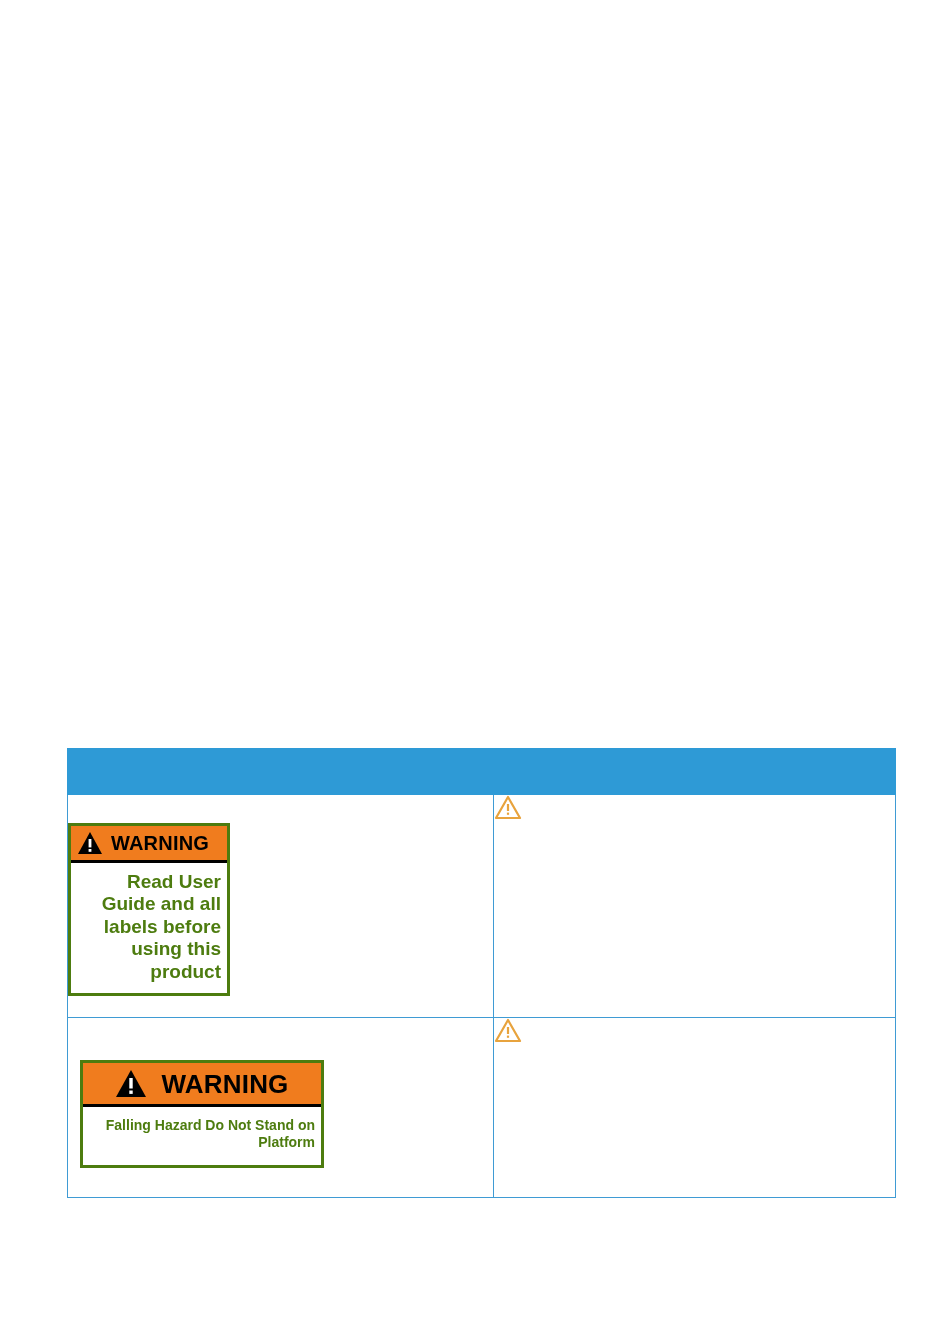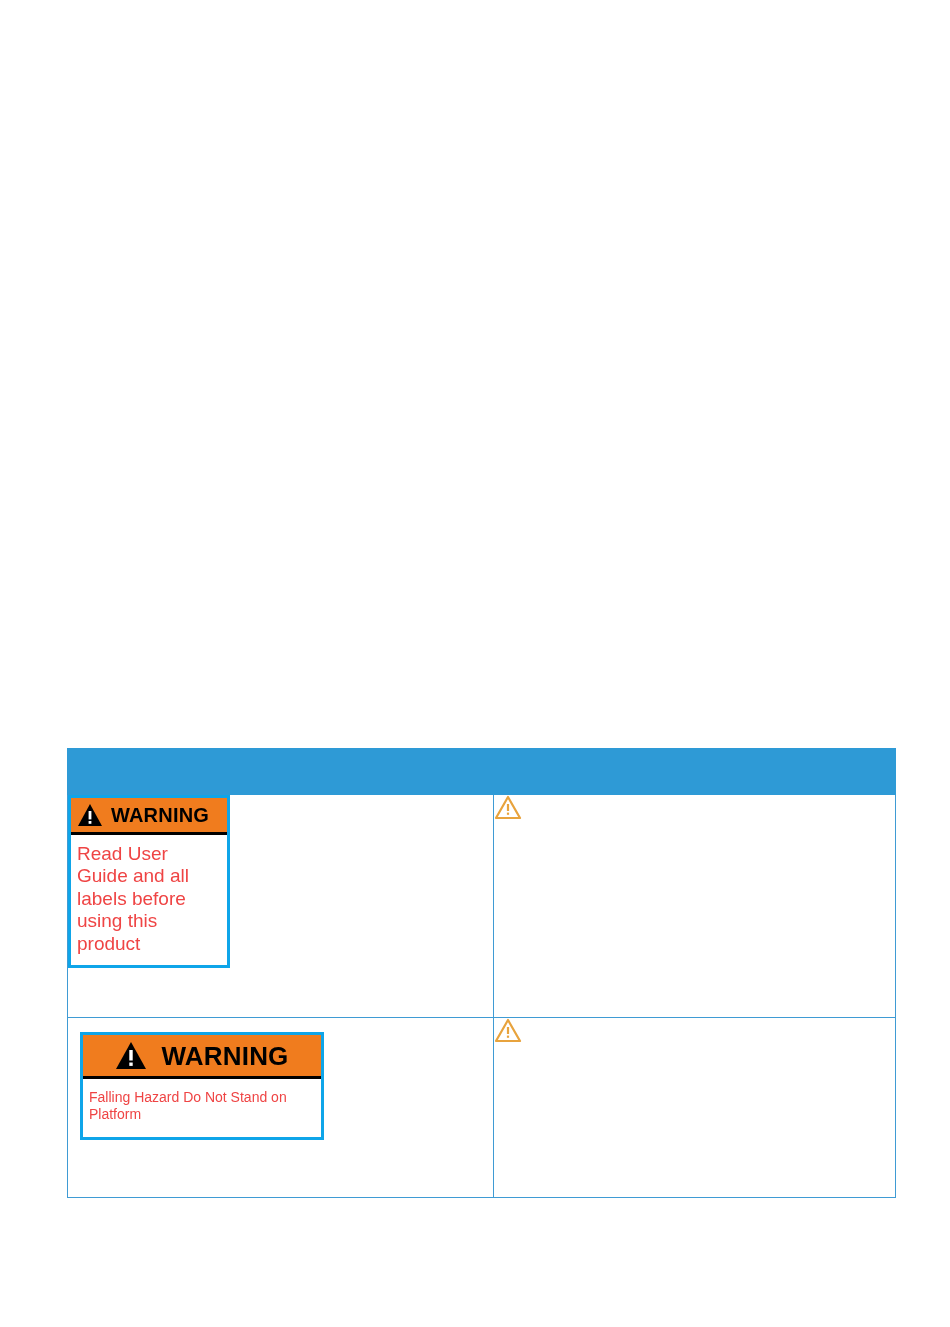--- a/index.html
+++ b/index.html
@@ -51,23 +51,24 @@
   .row-cell-left.second {
     height: 165px;
     padding: 14px 0 0 12px;
   }
   .row-cell-right {
     padding: 20px 0 0 14px;
   }
 
   
   .warn-box {
-    border: 3px solid #0ea5e9;
+    border: 3px solid #4d7c0f;
     background: #ffffff;
     box-sizing: border-box;
+    margin-top: 28px;
   }
   .warn-box-1 {
     width: 162px;
   }
   .warn-header {
     background: #f07c1e;
     border-bottom: 3px solid #000000;
     display: flex;
     align-items: center;
     gap: 8px;
@@ -80,23 +81,23 @@
     flex: 0 0 auto;
   }
   .warn-word {
     font-weight: bold;
     letter-spacing: 0.2px;
     color: #000000;
     line-height: 1;
   }
   .warn-word-1 { font-size: 20px; }
   .warn-body {
-    font-weight: normal;
-    text-align: left;
-    color: #ef4444;
+    font-weight: bold;
+    text-align: right;
+    color: #4d7c0f;
     padding: 8px 6px 10px 6px;
   }
   .warn-body-1 {
     font-size: 19px;
     line-height: 1.18;
   }
 
   
   .warn-box-2 {
     width: 244px;

